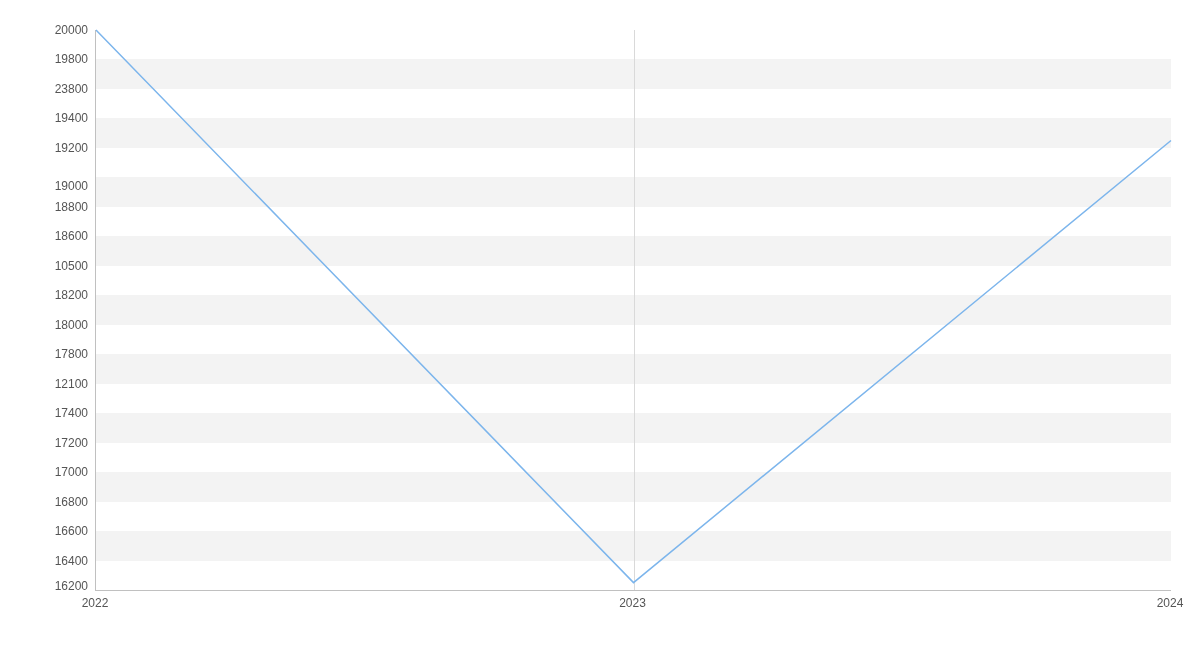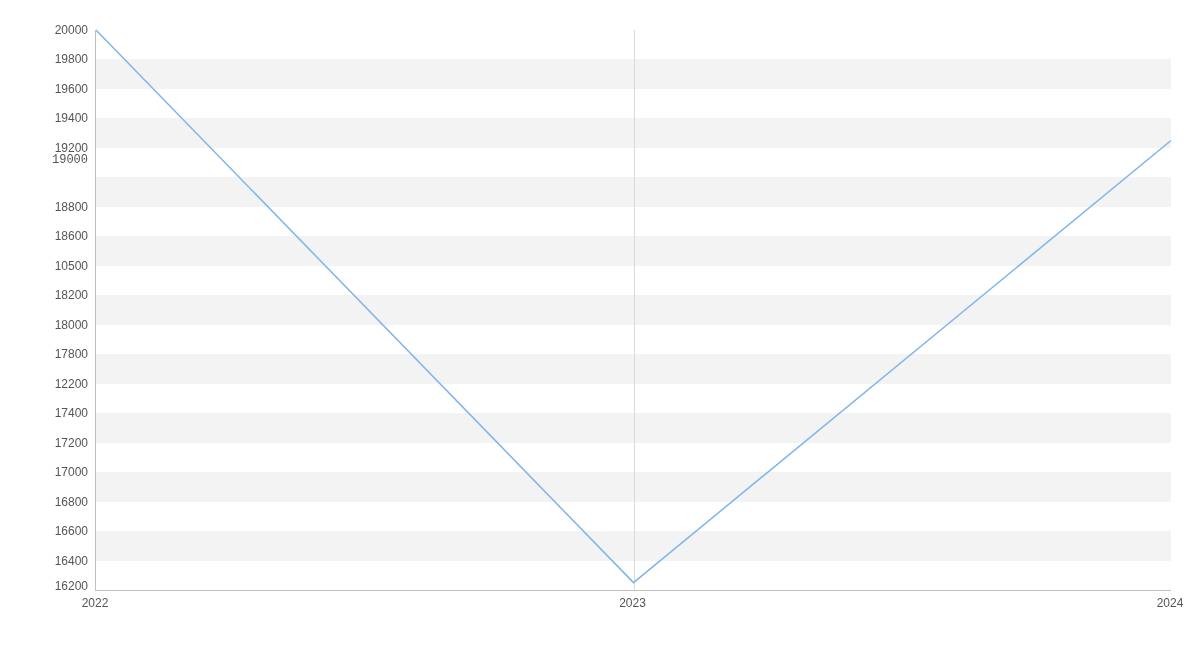--- a/index.html
+++ b/index.html
@@ -97,29 +97,29 @@
         <path d="M0 0 L537.5 552.6315789473684 L1075 110.52631578947364" class="series-line" stroke="#7cb5ec"></path>
       </svg>
   </div>
 <div class="y-tick" style="top: 586px;">16200</div>
     <div class="y-tick" style="top: 560.526px;">16400</div>
     <div class="y-tick" style="top: 531.053px;">16600</div>
     <div class="y-tick" style="top: 501.579px;">16800</div>
     <div class="y-tick" style="top: 472.105px;">17000</div>
     <div class="y-tick" style="top: 442.632px; text-align: right;">17200</div>
     <div class="y-tick" style="top: 413.158px;">17400</div>
-    <div class="y-tick" style="top: 383.684px;">12200</div>
+    <div class="y-tick" style="top: 383.684px;">12100</div>
     <div class="y-tick" style="top: 354.211px;">17800</div>
     <div class="y-tick" style="top: 324.737px;">18000</div>
     <div class="y-tick" style="top: 295.263px;">18200</div>
     <div class="y-tick" style="top: 265.789px;">10500</div>
     <div class="y-tick" style="top: 236.316px;">18600</div>
     <div class="y-tick" style="top: 206.842px;">18800</div>
-    <div class="y-tick" style="top: 160px; font-family: Liberation Mono, monospace;">19000</div>
+    <div class="y-tick" style="top: 186px;">19000</div>
     <div class="y-tick" style="top: 147.895px;">19200</div>
     <div class="y-tick" style="top: 118.421px;">19400</div>
-    <div class="y-tick" style="top: 88.9474px;">19600</div>
+    <div class="y-tick" style="top: 88.9474px;">23800</div>
     <div class="y-tick" style="top: 59.4737px;">19800</div>
     <div class="y-tick" style="top: 30px;">20000</div>
     <div class="x-tick" style="left: 95px; text-align: center;">2022</div>
     <div class="x-tick" style="left: 632.5px;">2023</div>
     <div class="x-tick" style="left: 1170px;">2024</div>
   </div>
 
 </body></html>

